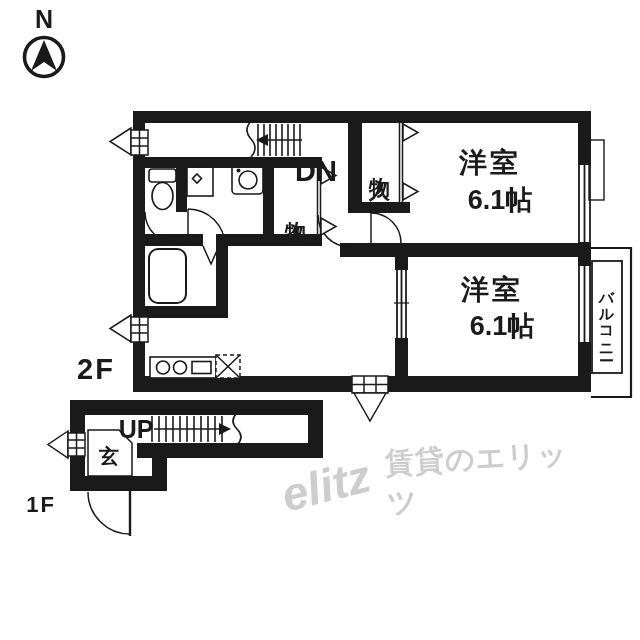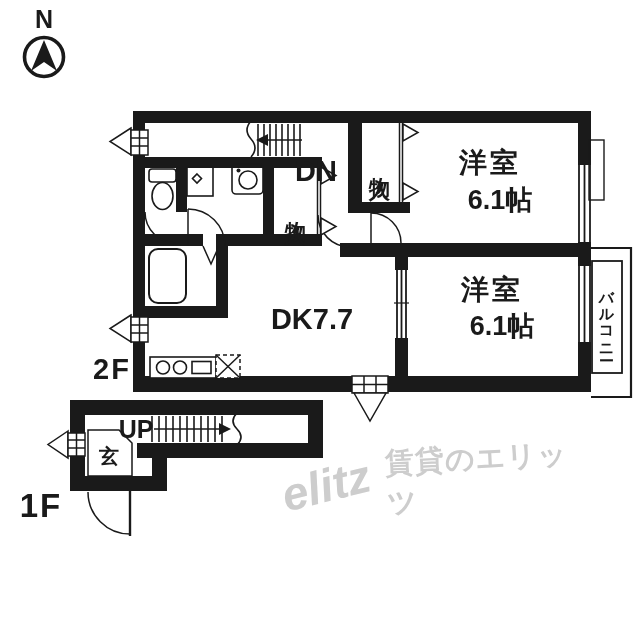--- a/index.html
+++ b/index.html
@@ -199,27 +199,26 @@
 
   <div class="lbl" style="left:299px;top:125px;width:34px;height:28px;font-size:29px;margin-top:32px;">DN</div>
   <div class="lbl" style="left:121px;top:416px;width:30px;height:26px;font-size:25px;">UP</div>
 
   <div class="lbl" style="left:430px;top:146px;width:120px;height:34px;font-size:28px;letter-spacing:3px;">洋室</div>
   <div class="lbl" style="left:435px;top:184px;width:130px;height:32px;font-size:27px;">6.1帖</div>
 
   <div class="lbl" style="left:432px;top:274px;width:120px;height:32px;font-size:28px;letter-spacing:3px;">洋室</div>
   <div class="lbl" style="left:437px;top:310px;width:130px;height:32px;font-size:27px;">6.1帖</div>
 
-  <div class="lbl" style="left:252px;top:302px;width:120px;height:34px;font-size:29px;">DK7.7</div>
 
   <div class="lbl vert" style="left:283px;top:172px;width:26px;height:68px;font-size:21px;">物入</div>
   <div class="lbl vert" style="left:367px;top:128px;width:26px;height:68px;font-size:21px;">物入</div>
   <div class="lbl vert" style="left:596px;top:264px;width:22px;height:106px;font-size:15px;letter-spacing:1px;">バルコニー</div>
 
   <div class="lbl" style="left:98px;top:444px;width:22px;height:24px;font-size:20px;">玄</div>
 
-  <div class="lbl" style="left:72px;top:353px;width:48px;height:32px;font-size:29px;letter-spacing:2px;margin-left:16px;">2F</div>
-  <div class="lbl" style="left:17px;top:489px;width:48px;height:32px;font-size:33px;letter-spacing:2px;">1F</div>
+  <div class="lbl" style="left:72px;top:353px;width:48px;height:32px;font-size:29px;letter-spacing:2px;">2F</div>
+  <div class="lbl" style="left:17px;top:489px;width:48px;height:32px;font-size:22px;letter-spacing:2px;">1F</div>
 
   <div class="wm" style="left:281px;top:450px;width:110px;height:66px;font-size:46px;font-style:italic;transform:rotate(-14deg);">elitz</div>
   <div class="wm" style="left:386px;top:459px;width:195px;height:40px;font-size:29px;transform:rotate(-3deg);letter-spacing:1px;">賃貸のエリッツ</div>
 
 </div>
 
 </body></html>

